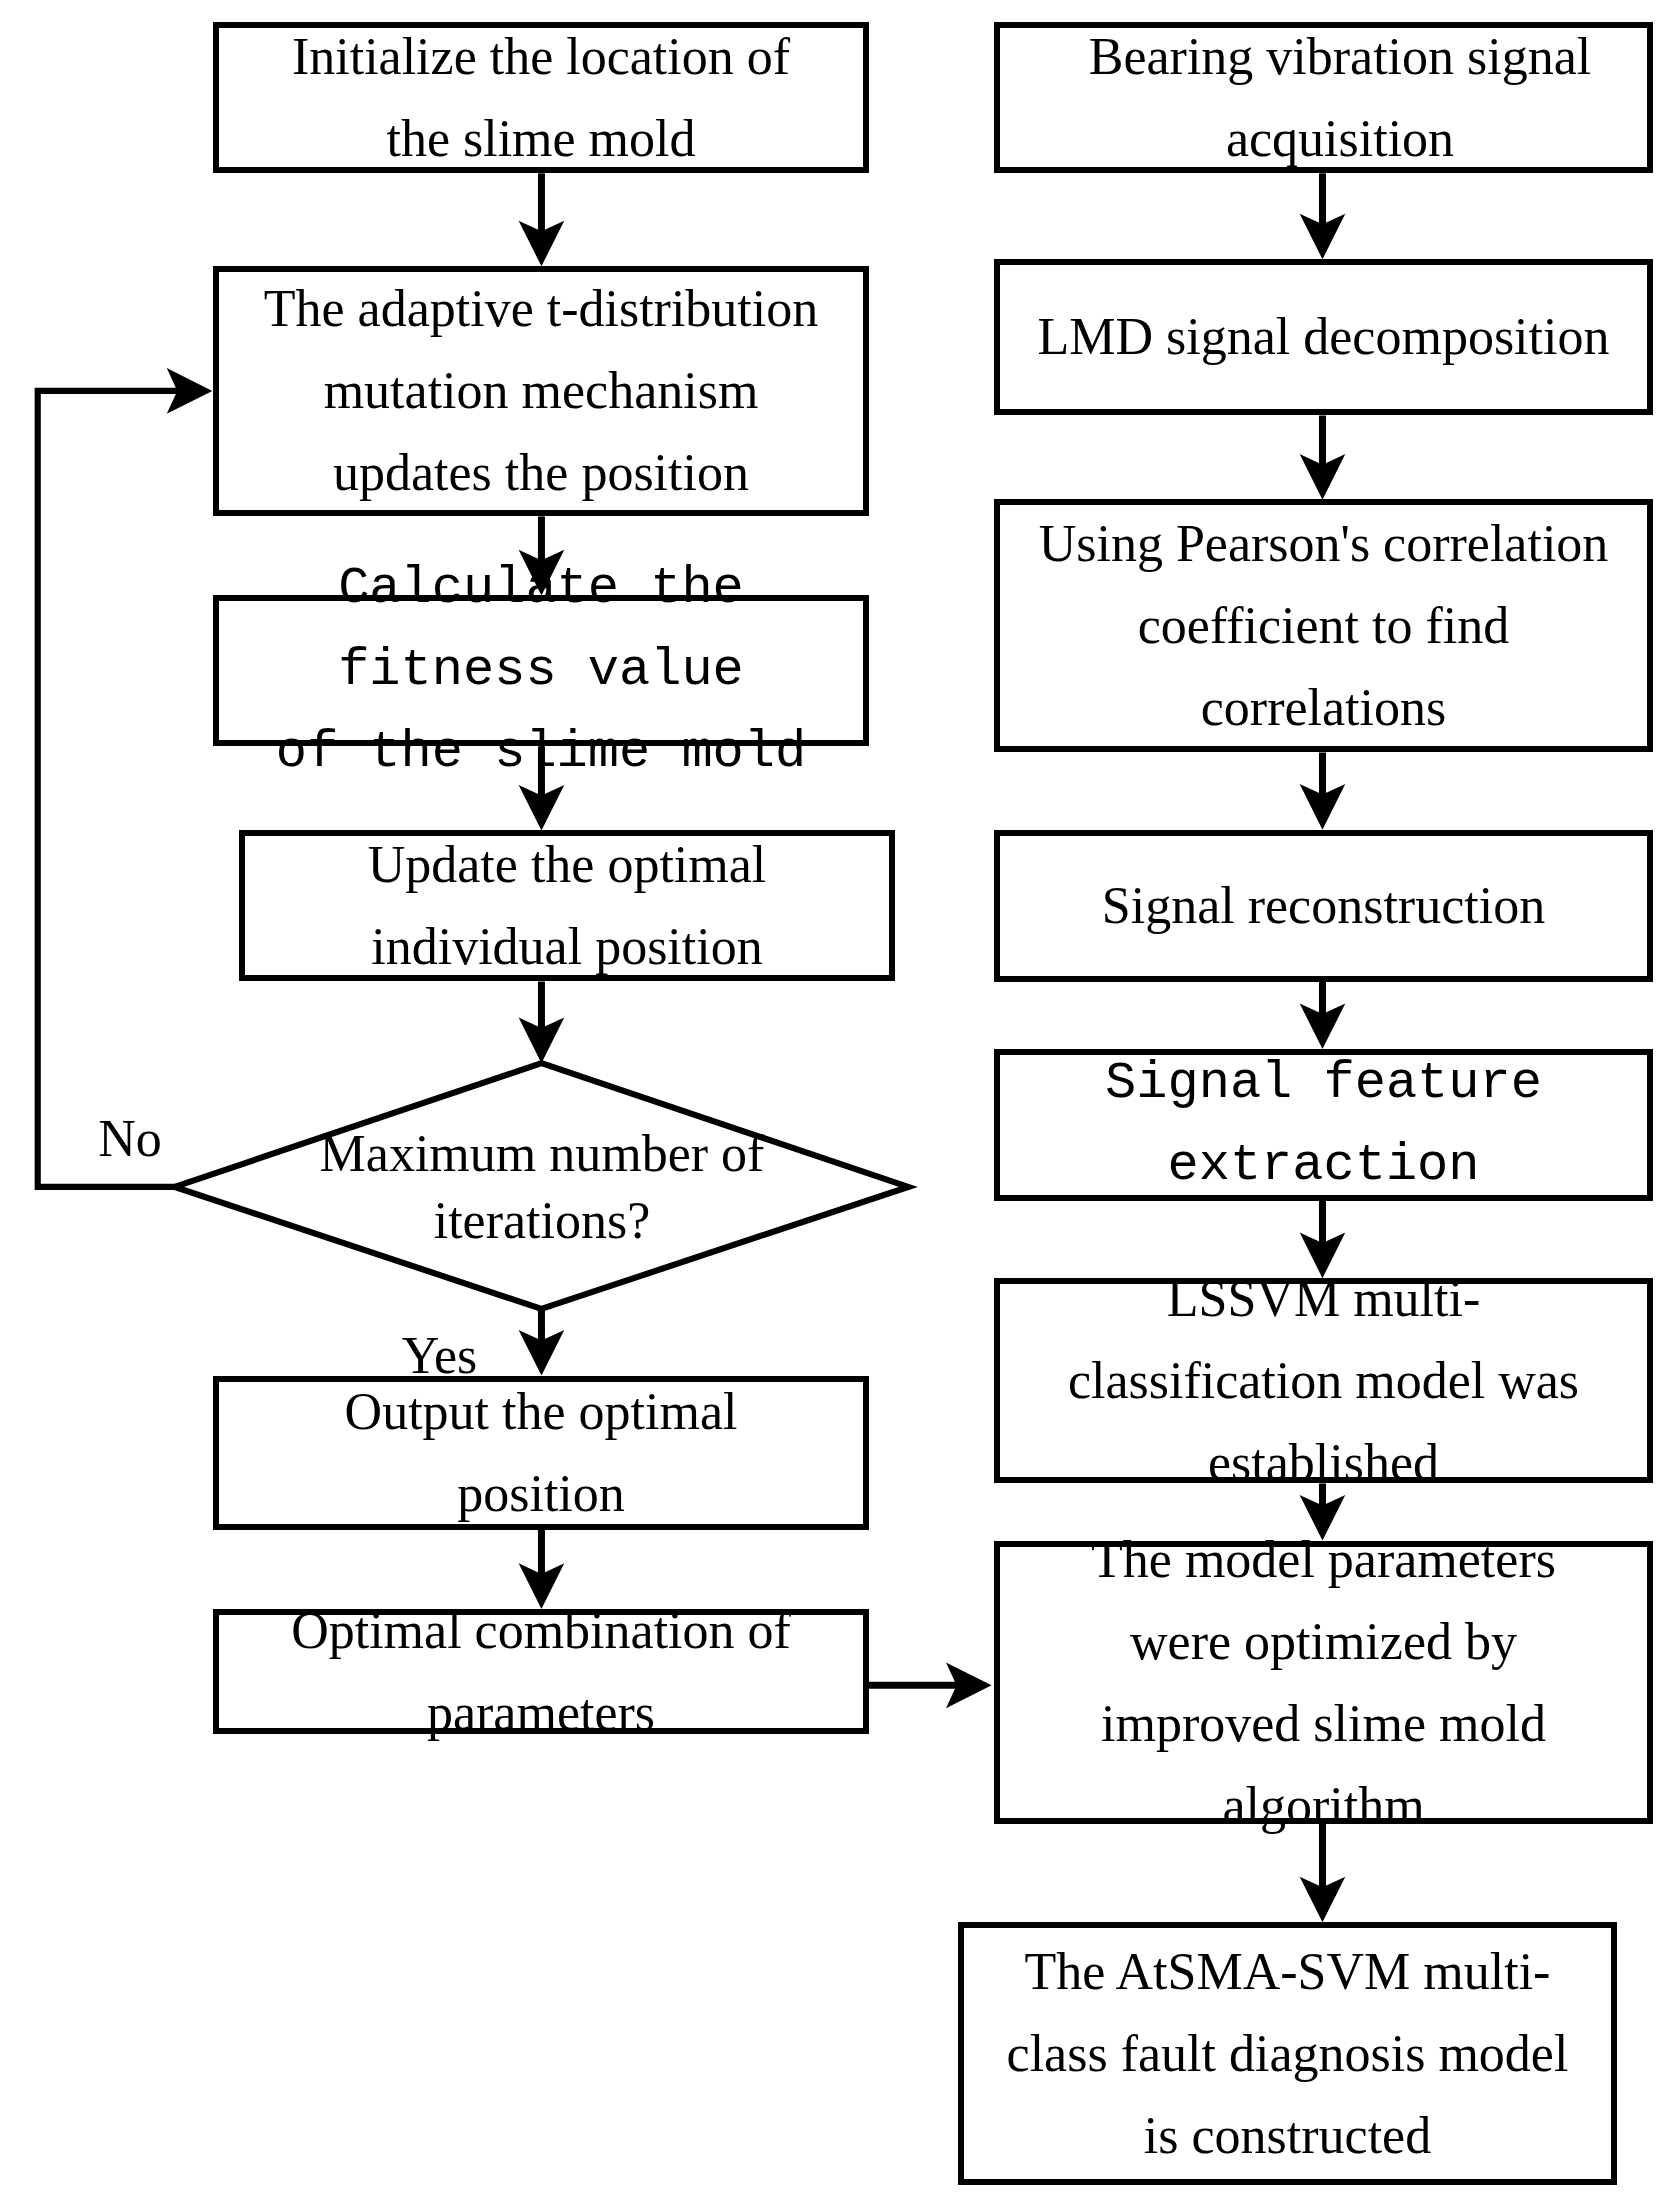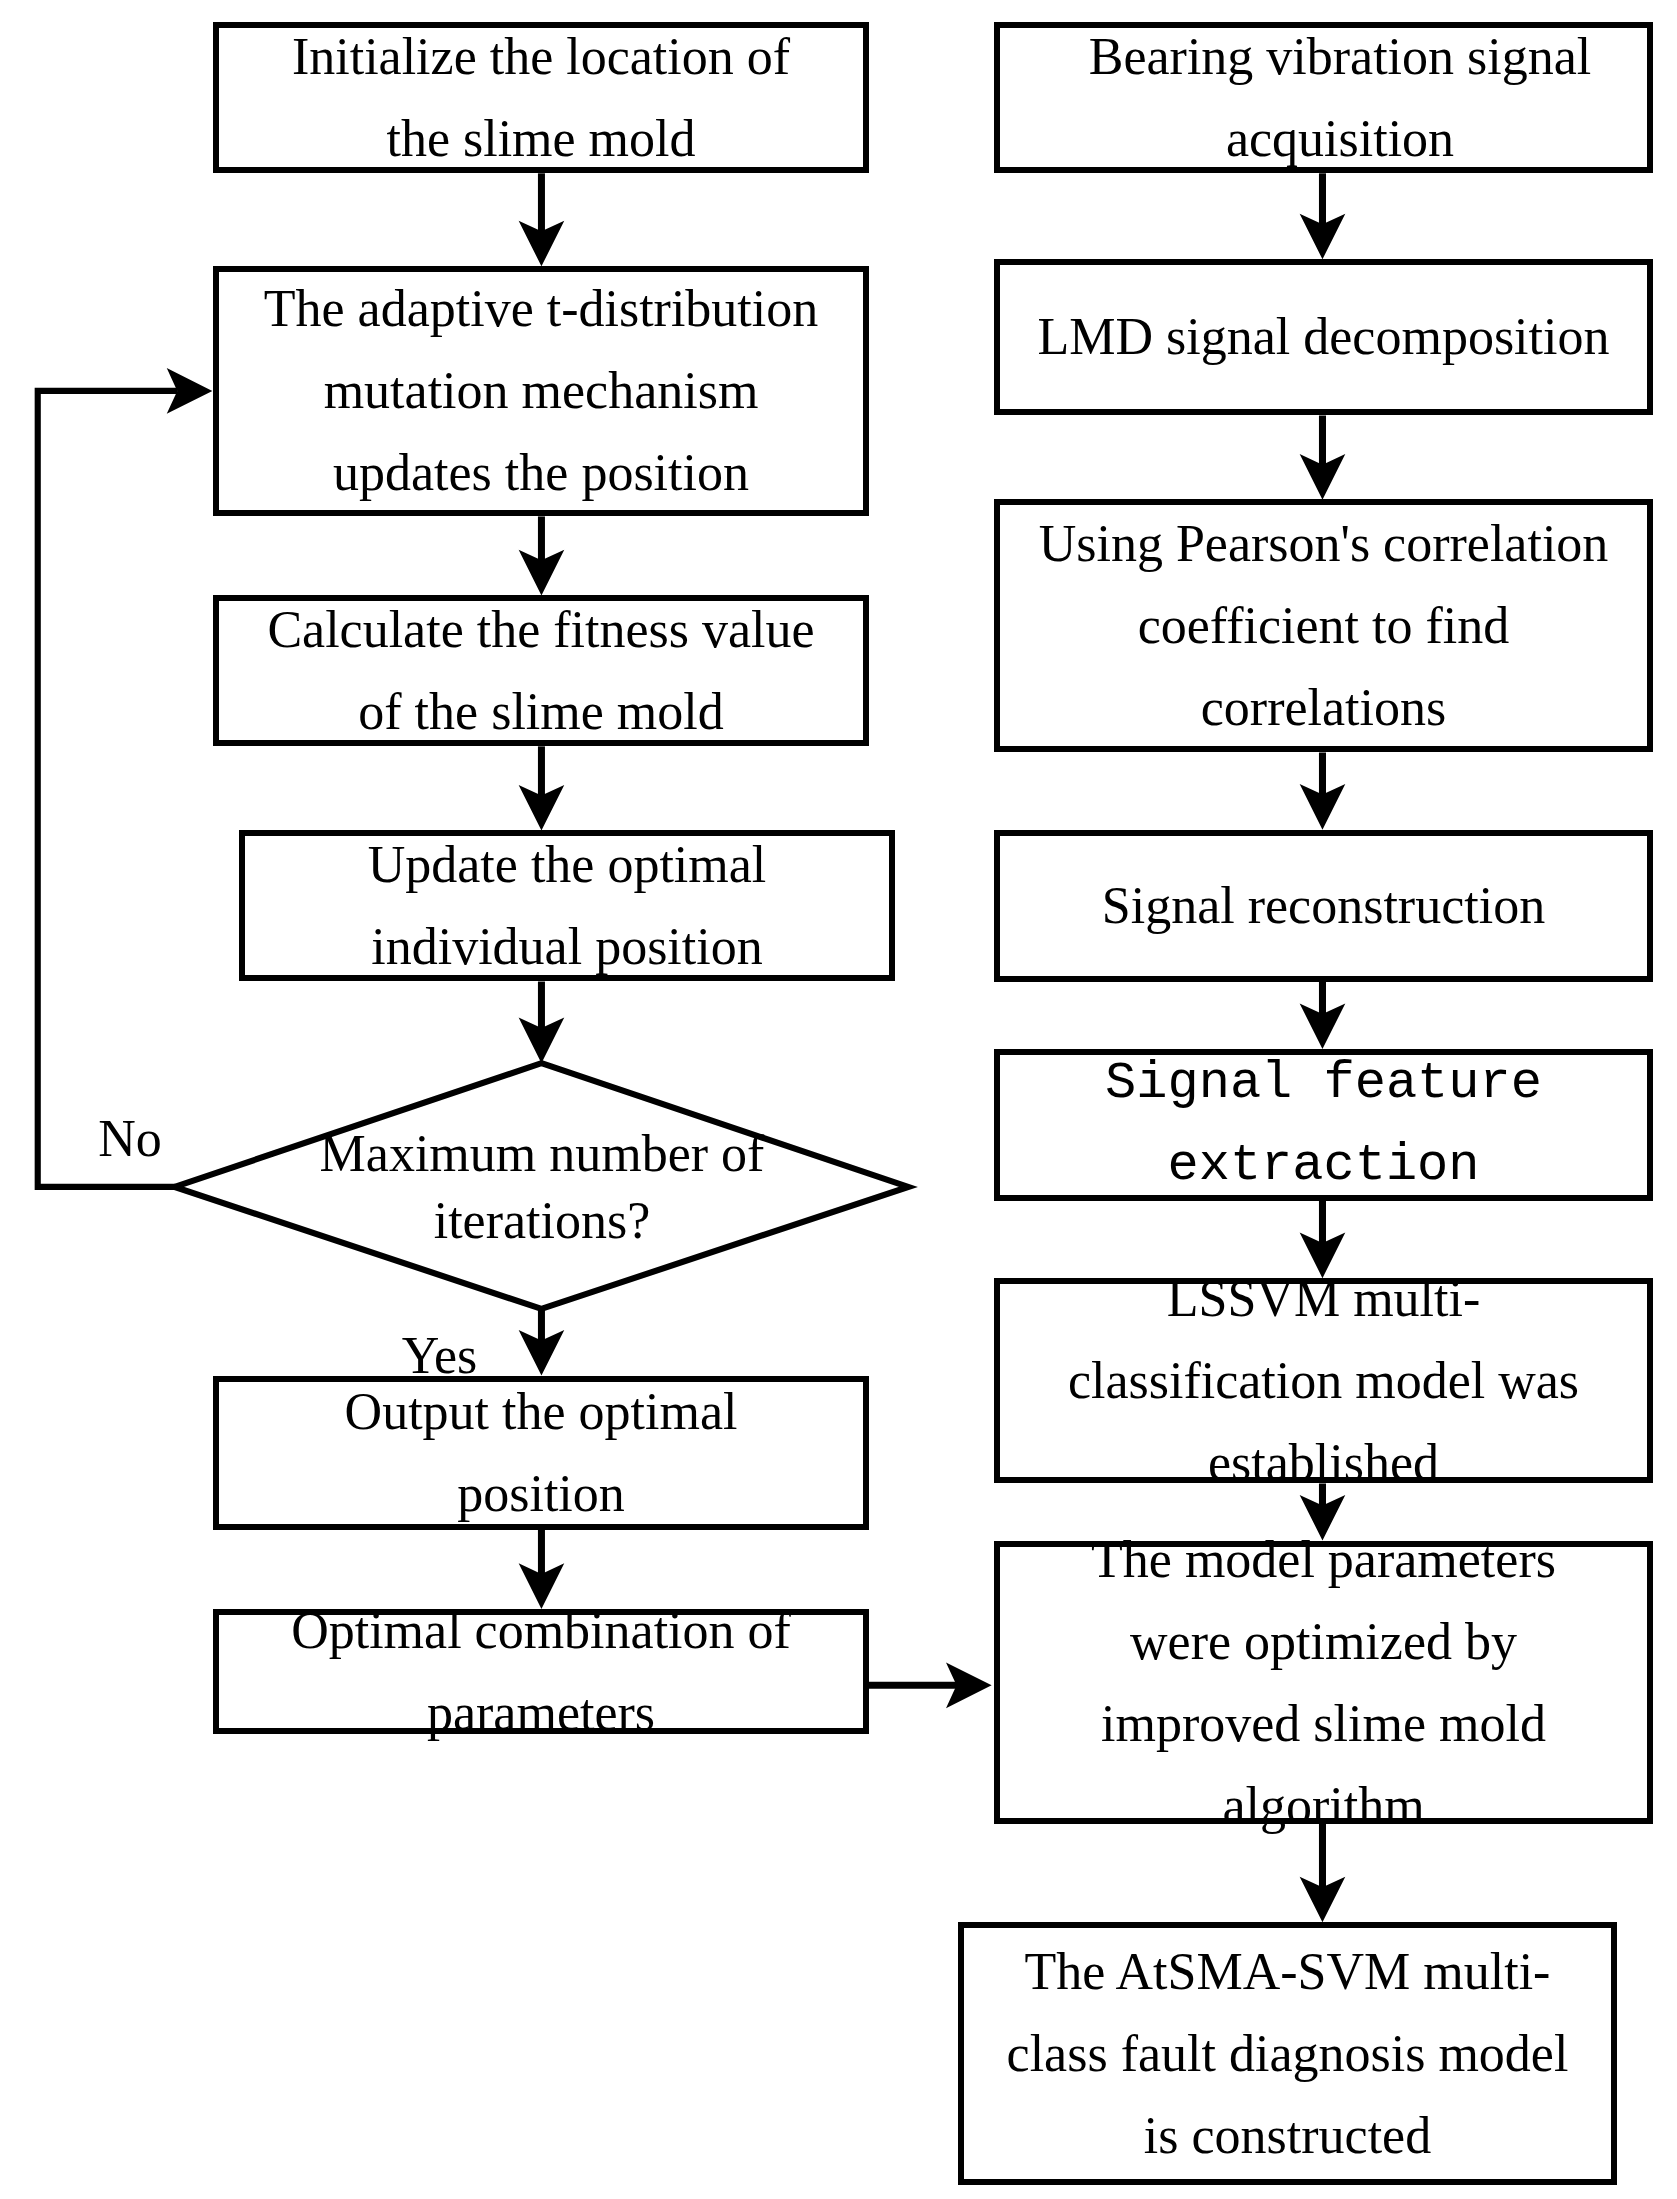--- a/index.html
+++ b/index.html
@@ -42,21 +42,21 @@
     align-items: center;
     justify-content: center;
     text-align: center;
     font-size: 52px;
     line-height: 67px;
     white-space: pre-line;
   }
   
   .l1 { left: 213px; top: 22px;   width: 656px; height: 151px; }
   .l2 { left: 213px; top: 266px;  width: 656px; height: 250px; }
-  .l3 { left: 213px; top: 595px;  width: 656px; height: 151px; }
+  .l3 { left: 213px; top: 595px;  width: 656px; height: 151px; font-family: Liberation Mono, monospace; }
   .l4 { left: 213px; top: 830px;  width: 656px; height: 151px; margin-left: 26px; }
   .l5 { left: 213px; top: 1376px; width: 656px; height: 154px; }
   .l6 { left: 213px; top: 1609px; width: 656px; height: 125px; }
   
   .r1 { left: 994px; top: 22px;   width: 659px; height: 151px; padding-left: 33px; }
   .r2 { left: 994px; top: 259px;  width: 659px; height: 156px; }
   .r3 { left: 994px; top: 499px;  width: 659px; height: 253px; }
   .r4 { left: 994px; top: 830px;  width: 659px; height: 152px; }
   .r5 { left: 994px; top: 1049px; width: 659px; height: 152px; font-family: Liberation Mono, monospace; }
   .r6 { left: 994px; top: 1278px; width: 659px; height: 205px; }

